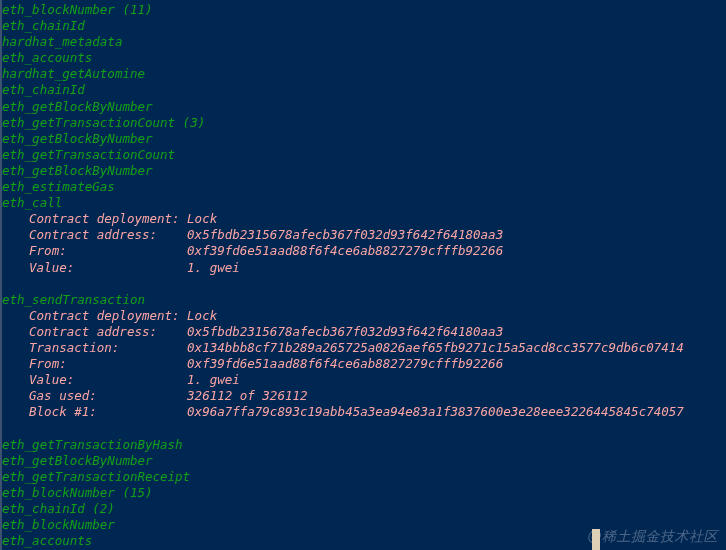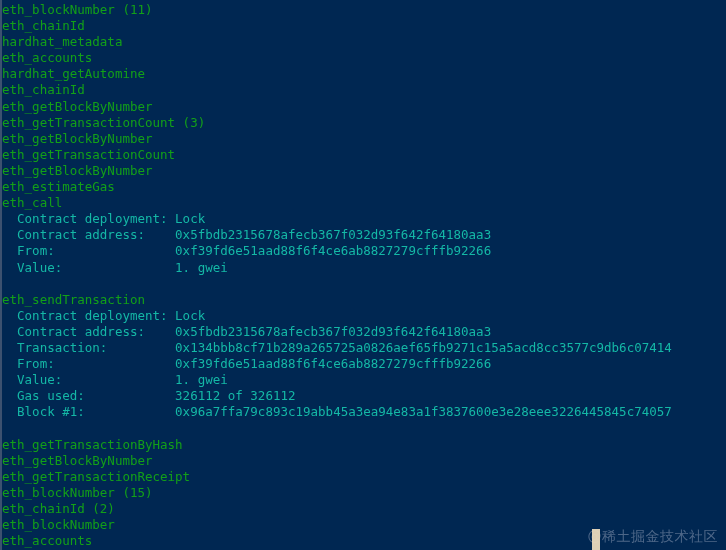--- a/index.html
+++ b/index.html
@@ -10,20 +10,21 @@
   #terminal {
     position: relative;
     width: 726px;
     height: 550px;
     background: #002752;
     overflow: hidden;
     font-family: "DejaVu Sans Mono", "Liberation Mono", monospace;
     font-size: 12.5px;
     line-height: 16.1px;
     color: #d8dde6;
+    font-style: italic;
     -webkit-font-smoothing: none;
   }
   #left-edge {
     position: absolute;
     left: 0;
     top: 0;
     width: 2px;
     height: 550px;
     background: #6d7486;
     opacity: 0.55;
@@ -36,21 +37,22 @@
     white-space: pre;
   }
   .line {
     height: 16.1px;
     white-space: pre;
   }
   .method {
     color: #12a018;
   }
   .detail {
-    color: #14b8a6;
+    color: #fca5a5;
+    padding-left: 12px;
   }
   .blank {
     color: transparent;
   }
   #watermark {
     position: absolute;
     right: 8px;
     bottom: 6px;
     font-family: "DejaVu Sans", "Liberation Sans", sans-serif;
     font-size: 14px;

